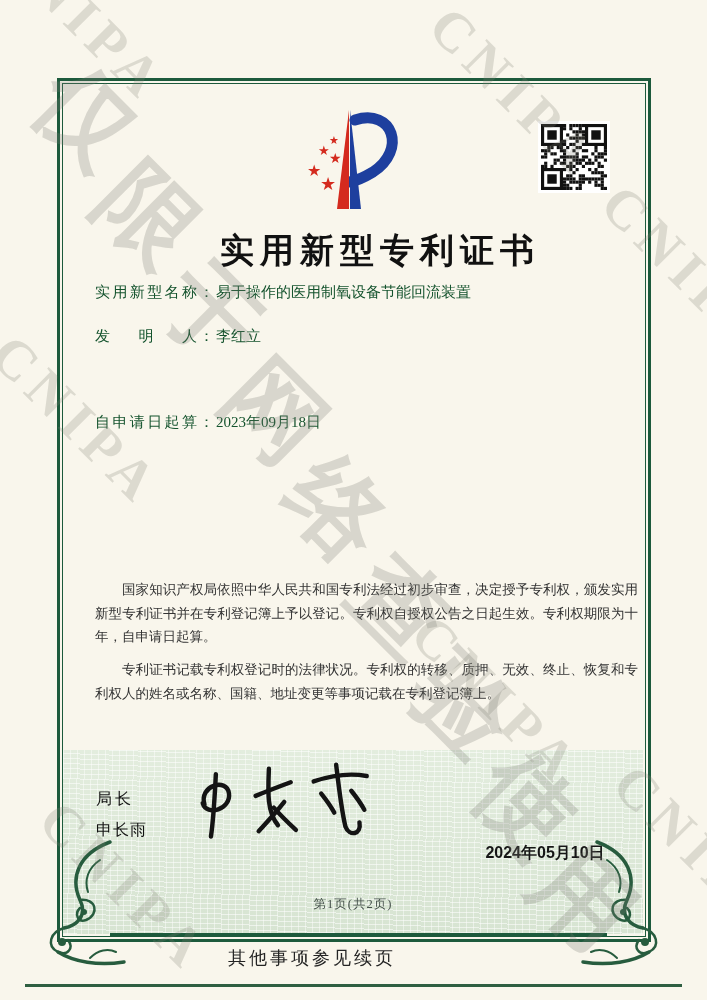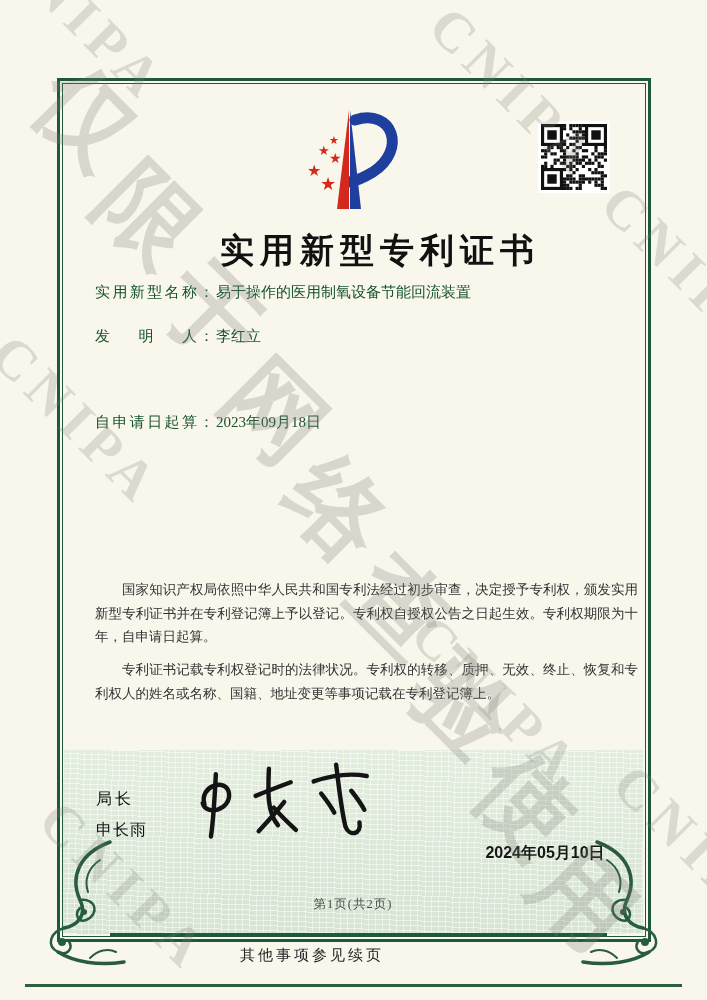--- a/index.html
+++ b/index.html
@@ -95,21 +95,21 @@
     font-family:"Liberation Sans","DejaVu Sans",sans-serif;
   }
   .page-info{
     position:absolute;left:62px;top:896px;width:582px;text-align:center;
     font-size:12.5px;color:#44504a;z-index:5;letter-spacing:1px;
   }
   .ornament{position:absolute;z-index:7;}
   .ornament.right{transform:scaleX(-1);}
   .footer-note{
     position:absolute;left:0;top:946px;width:624px;text-align:center;
-    font-size:15px;letter-spacing:3px;color:#242424;z-index:5;
+    font-size:18px;letter-spacing:3px;color:#242424;z-index:5;
   }
   .bottom-rule{
     position:absolute;left:25px;top:984px;width:657px;height:3px;
     background:#2f5f41;z-index:5;
   }
 </style>
 </head>
 <body>
 
 <div class="page">

